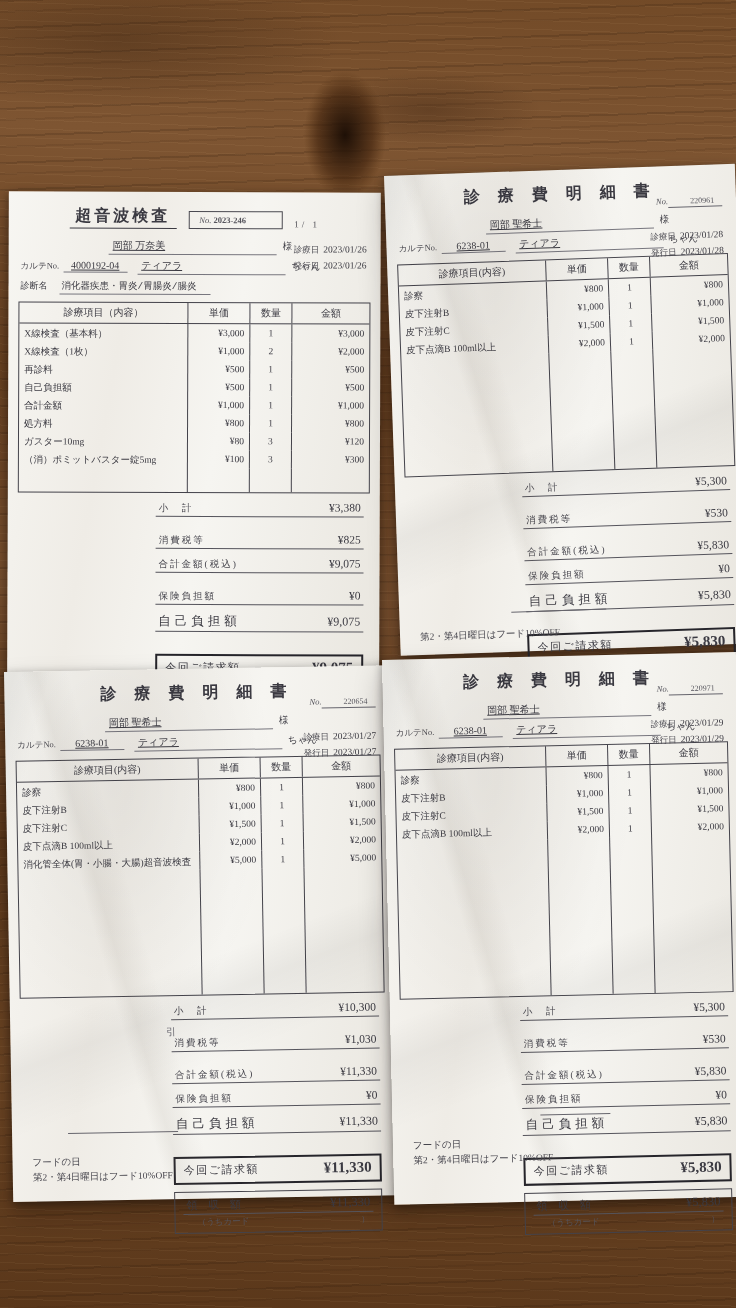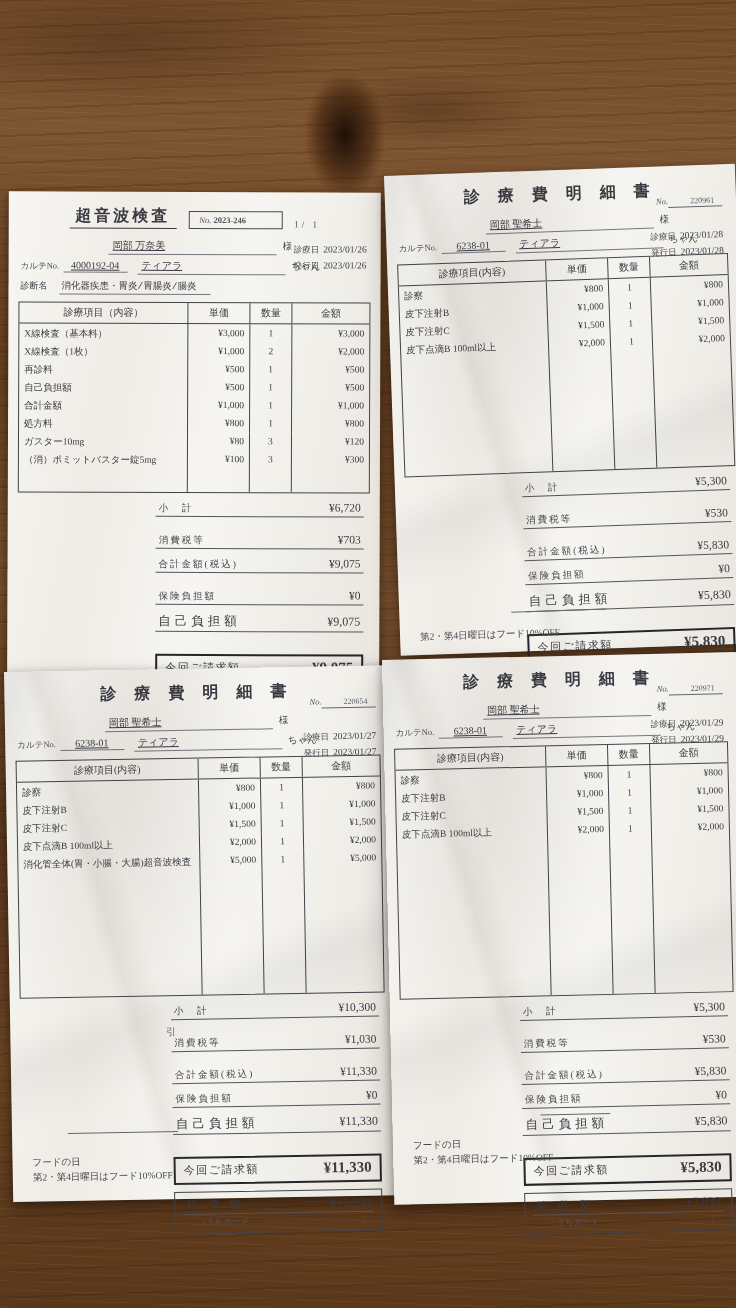--- a/index.html
+++ b/index.html
@@ -163,25 +163,25 @@
           <span class="c"></span>
           <span class="c"></span>
           <span class="c"></span>
           <span class="c"></span>
         </div>
     </div>
   </div>
   <div class="totals">
     <div class="tline">
         <span class="lab">小　計</span>
-        <span class="val">¥6,720</span>
+        <span class="val">¥3,380</span>
       </div>
     <div class="tline gap">
         <span class="lab">消費税等</span>
-        <span class="val">¥703</span>
+        <span class="val">¥825</span>
       </div>
     <div class="tline">
         <span class="lab">合計金額(税込)</span>
         <span class="val">¥9,075</span>
       </div>
     <div class="tline gap">
         <span class="lab">保険負担額</span>
         <span class="val">¥0</span>
       </div>
     <div class="tline big">

